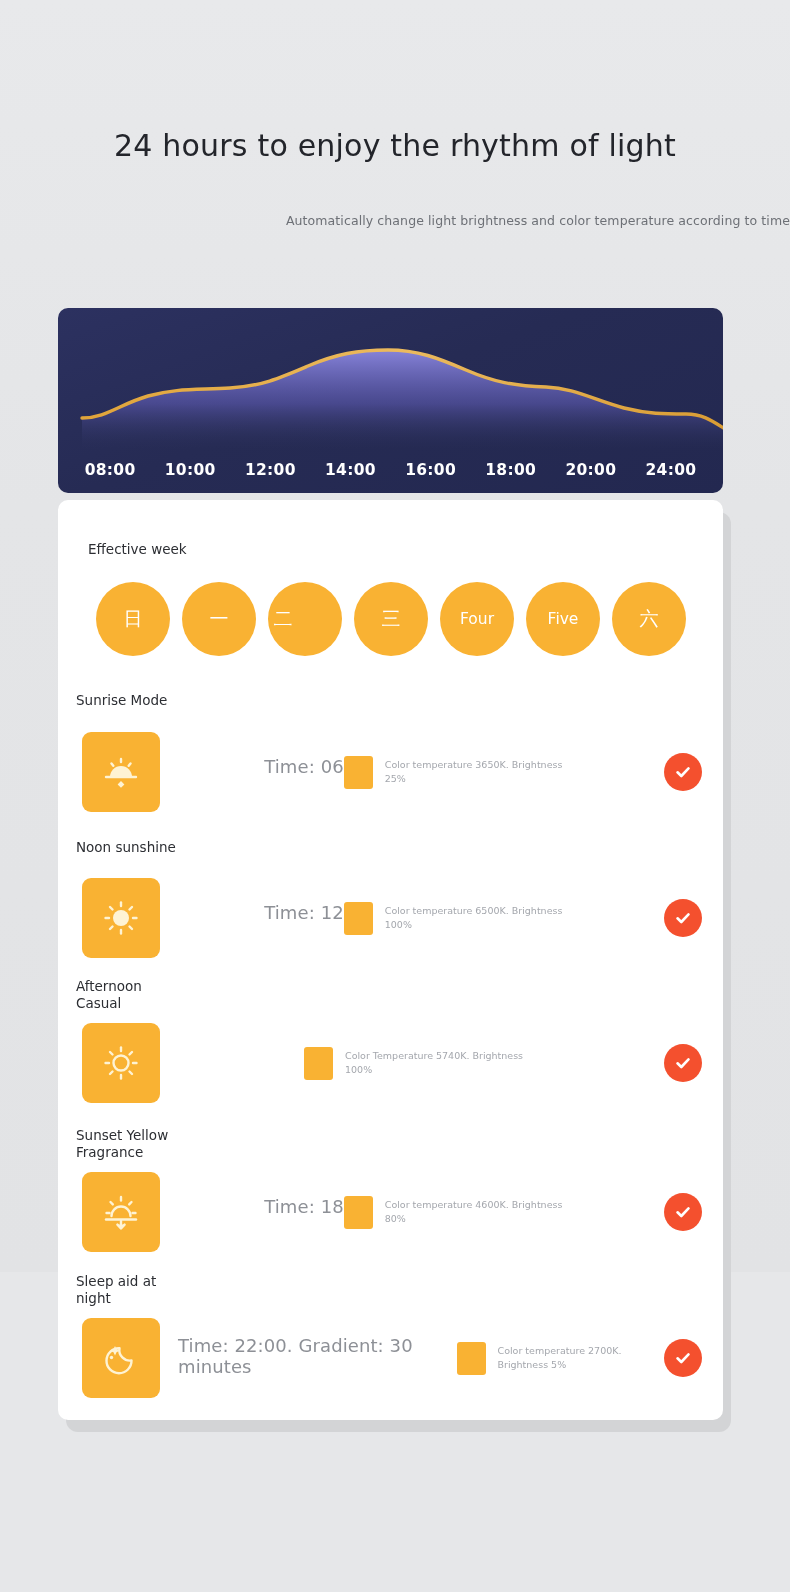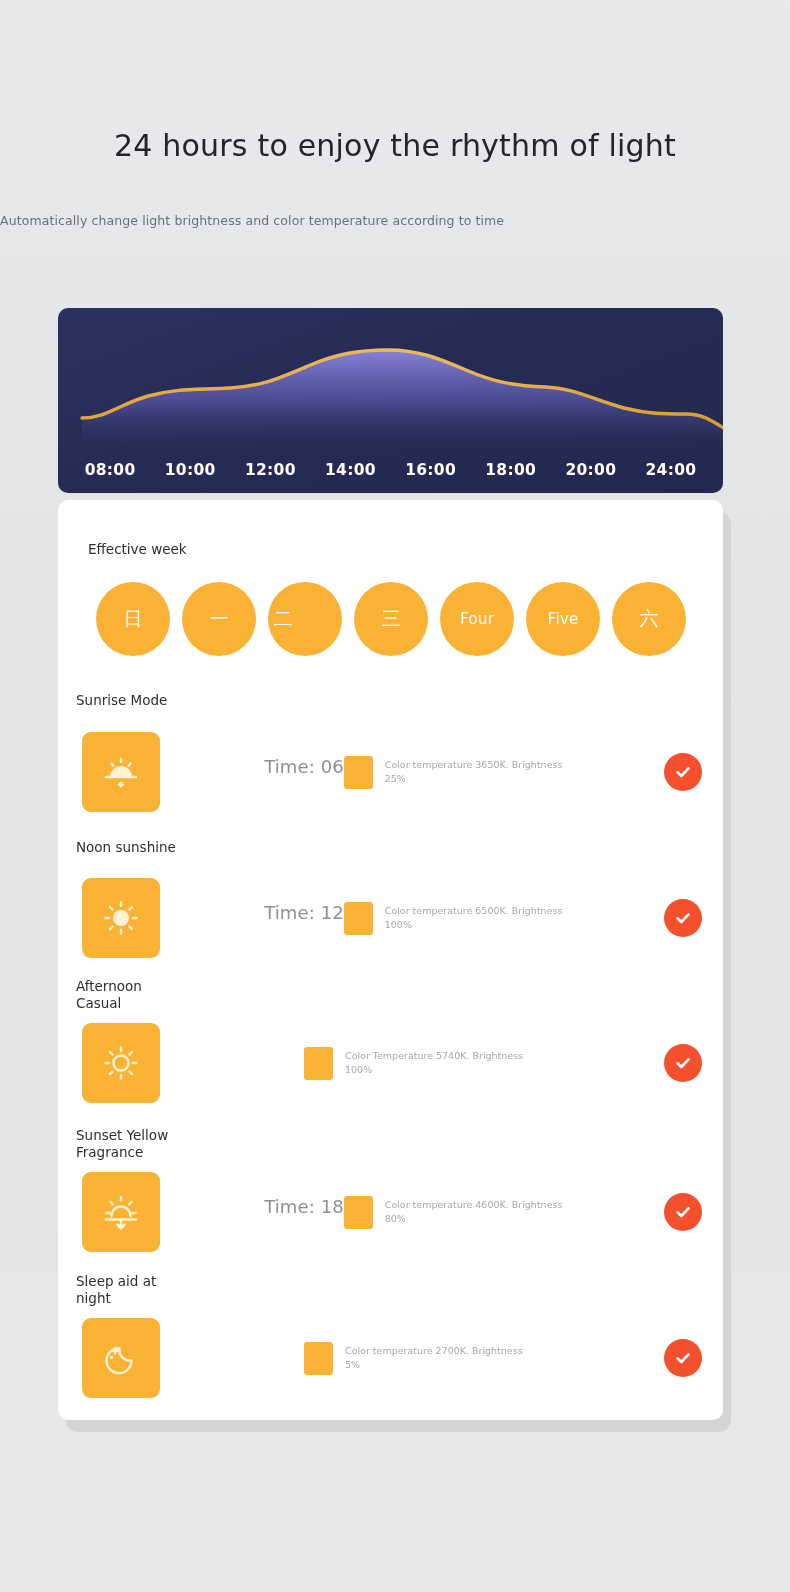--- a/index.html
+++ b/index.html
@@ -29,21 +29,21 @@
     font-size: 30px;
     font-weight: 400;
     color: #23252b;
     letter-spacing: 0.2px;
   }
   .hero-sub {
     position: absolute;
     top: 213px;
     left: 0;
     width: 790px;
-    text-align: left;
+    text-align: right;
     font-size: 12.5px;
     font-weight: 400;
     color: #6d7076;
     letter-spacing: 0.1px;
   }
 
   
   .chart-card {
     position: absolute;
     left: 58px;
@@ -410,20 +410,21 @@
 night</div>
     <div class="mode-row" style="top:818px;">
       <div class="mode-icon">
         <svg width="46" height="46" viewBox="0 0 46 46" fill="none" stroke="#FEF3D4" stroke-width="2.4" stroke-linecap="round" stroke-linejoin="round">
           <path d="M33.5 25.5 A12.5 12.5 0 1 1 21.5 13.2 A10.6 10.6 0 0 0 33.5 25.5 Z"></path>
           <path d="M17 11 l1.5 3.2 L21.7 15.7 l-3.2 1.5 L17 20.4 l-1.5 -3.2 L12.3 15.7 l3.2 -1.5 Z" fill="#FEF3D4" stroke="none"></path>
           <circle cx="13.5" cy="22.5" r="1.7" fill="#FEF3D4" stroke="none"></circle>
         </svg>
       </div>
       <div class="mode-body">
+        <div class="mode-time">Time: 22:00. Gradient: 30 minutes</div>
         <div class="mode-detail">
           <div class="swatch"></div>
           <div class="mode-desc">Color temperature 2700K. Brightness 5%</div>
         </div>
       </div>
       <div class="check-btn">
         <svg width="20" height="20" viewBox="0 0 20 20" fill="none" stroke="#ffffff" stroke-width="2.6" stroke-linecap="round" stroke-linejoin="round">
           <path d="M4.5 10.3 L8.3 14 L15.5 6.4"></path>
         </svg>
       </div>

